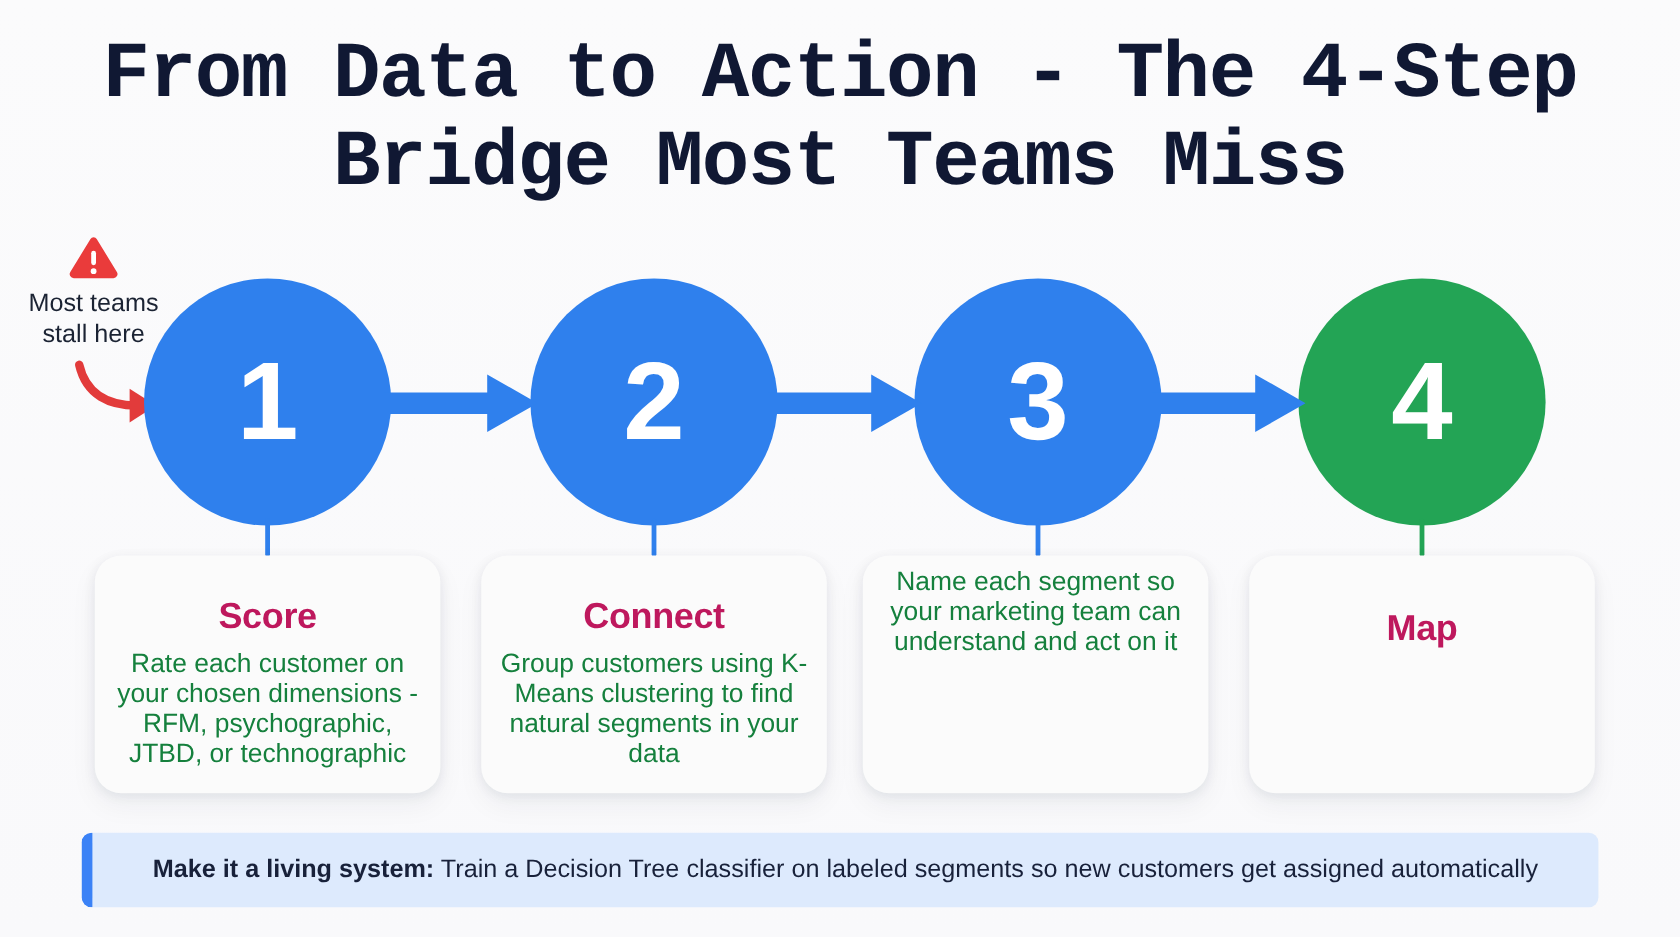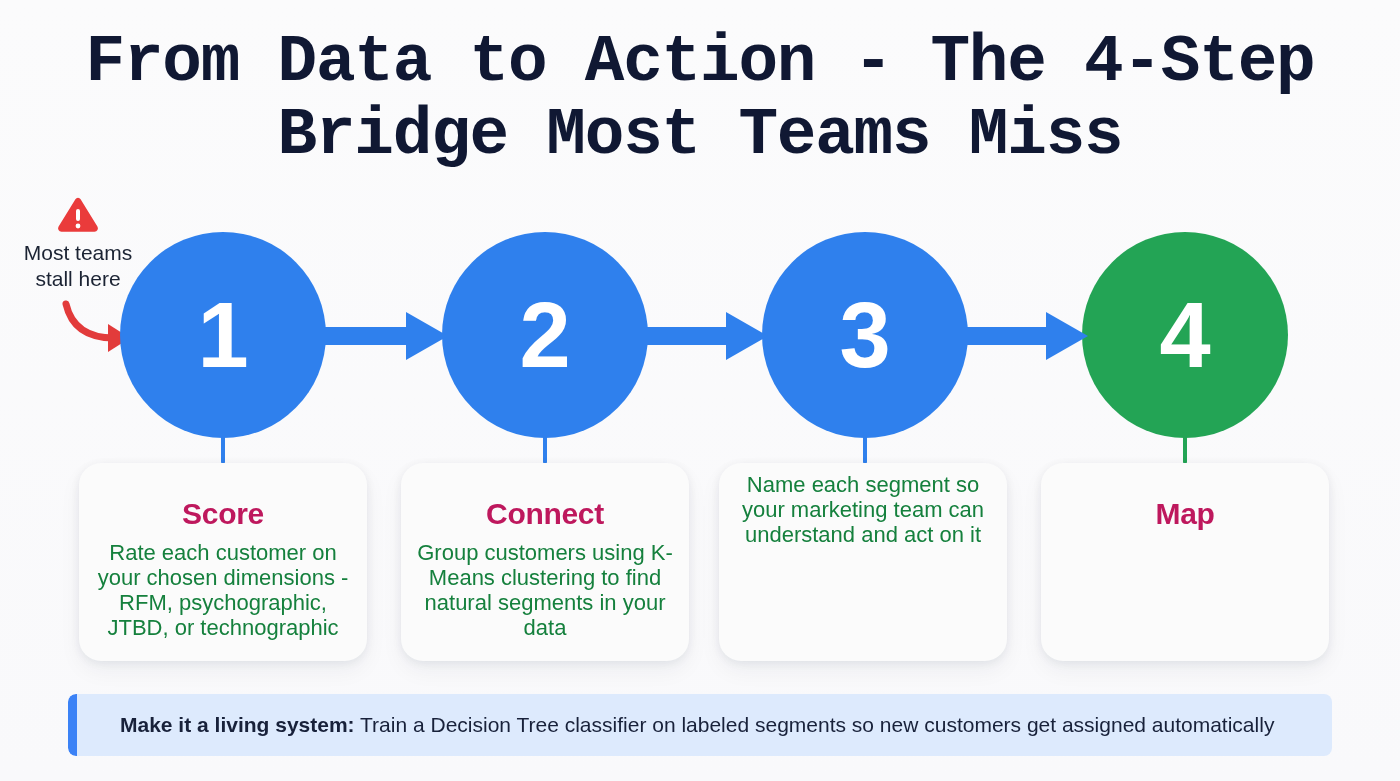--- a/index.html
+++ b/index.html
@@ -140,21 +140,21 @@
   }
   .card-body {
     margin-top: 9px;
     font-size: 22px;
     line-height: 25px;
     color: #15803d;
     font-weight: 400;
     padding: 0 6px;
   }
   .k3 .card-title { margin-top: 37px; }
-  .k4 .card-title { margin-top: 34px; }
+  .k4 .card-title { margin-top: 44px; }
 
   
   .callout {
     position: absolute;
     left: 68px;
     top: 694px;
     width: 1264px;
     height: 62px;
     background: #ddeafd;
     border-radius: 8px;
@@ -165,26 +165,25 @@
   }
   .callout-bar {
     width: 9px;
     height: 100%;
     background: #3b82f6;
     flex: 0 0 9px;
     border-radius: 8px 0 0 8px;
   }
   .callout-text {
     flex: 1;
-    text-align: left;
+    text-align: center;
     font-size: 21px;
     line-height: 26px;
     color: #18213a;
     padding: 0 18px;
-    margin-left: 25px;
   }
   .callout-text b { font-weight: 700; }
 </style>
 </head>
 <body>
 
 <div id="canvas">
 
   <div class="title">
     <span class="line">From Data to Action - The 4-Step</span>

